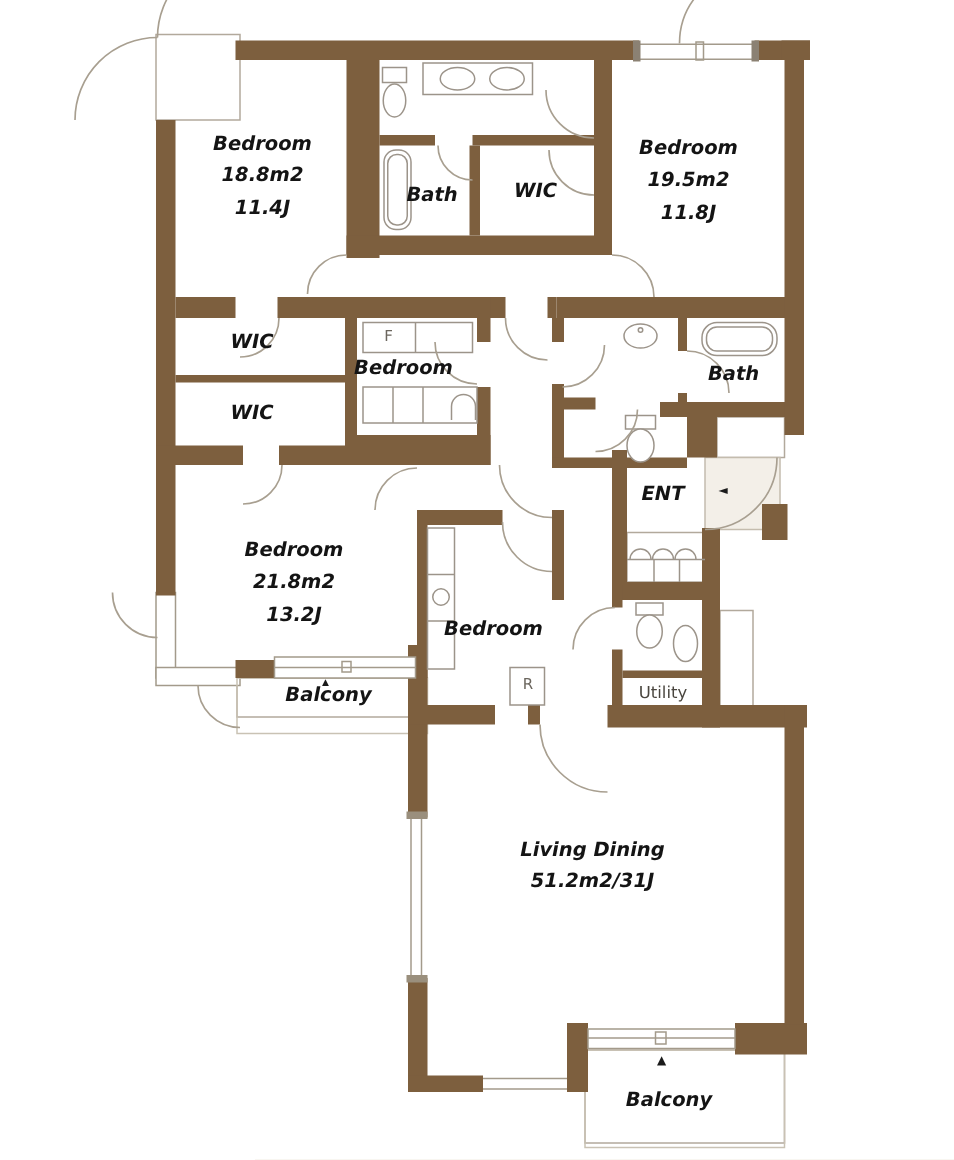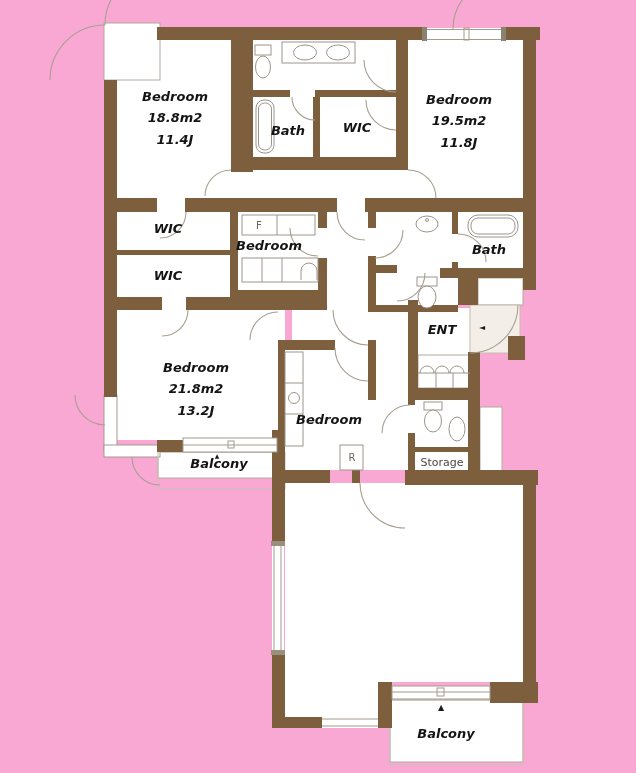--- a/index.html
+++ b/index.html
@@ -1,16 +1,16 @@
 <!DOCTYPE html>
 <html><head>
 <meta charset="utf-8">
 <style>
   html,body{margin:0;padding:0;background:#f3efe8;}
-  #plan{position:relative;width:636px;height:773px;background:#f9a8d4;overflow:hidden;
+  #plan{position:relative;width:636px;height:773px;background:#ffffff;overflow:hidden;
         font-family:"DejaVu Sans","Liberation Sans",sans-serif;}
   #plan svg{position:absolute;left:0;top:0;}
   .lbl{position:absolute;transform:translate(-50%,-50%);text-align:center;
        font:italic 700 13px "DejaVu Sans","Liberation Sans",sans-serif;
        color:#141414;line-height:1.65;white-space:pre-line;letter-spacing:0px;}
   .lbl.small{font:400 11px "DejaVu Sans","Liberation Sans",sans-serif;color:#4a463f;}
   .lbl.appl{font:400 10px "DejaVu Sans","Liberation Sans",sans-serif;color:#6b665e;}
   .lbl.arrow{font:400 8px "DejaVu Sans","Liberation Sans",sans-serif;color:#1a1a1a;}
   .lbl.arrow.tiny{font-size:6px;}
 </style>
@@ -258,20 +258,22 @@
   <div class="lbl" style="left:168px;top:229px">WIC</div>
   <div class="lbl" style="left:168px;top:276px">WIC</div>
   <div class="lbl" style="left:269px;top:246px">Bedroom</div>
   <div class="lbl" style="left:489px;top:250px">Bath</div>
   <div class="lbl" style="left:442px;top:330px">ENT</div>
   <div class="lbl" style="left:196px;top:389px">Bedroom
 21.8m2
 13.2J</div>
   <div class="lbl" style="left:329px;top:420px">Bedroom</div>
   <div class="lbl" style="left:219px;top:464px">Balcony</div>
+  <div class="lbl" style="left:395px;top:578px">Living Dining
+51.2m2/31J</div>
   <div class="lbl" style="left:446px;top:734px">Balcony</div>
-  <div class="lbl small" style="left:442px;top:462px">Storage</div>
+  <div class="lbl small" style="left:442px;top:462px">Utility</div>
   <div class="lbl appl" style="left:259px;top:225px">F</div>
   <div class="lbl appl" style="left:352px;top:457px">R</div>
   <div class="lbl arrow" style="left:482px;top:327px">◄</div>
   <div class="lbl arrow" style="left:441px;top:707px">▲</div>
   <div class="lbl arrow tiny" style="left:217px;top:455px">▲</div>
 </div>
 
 </body></html>

